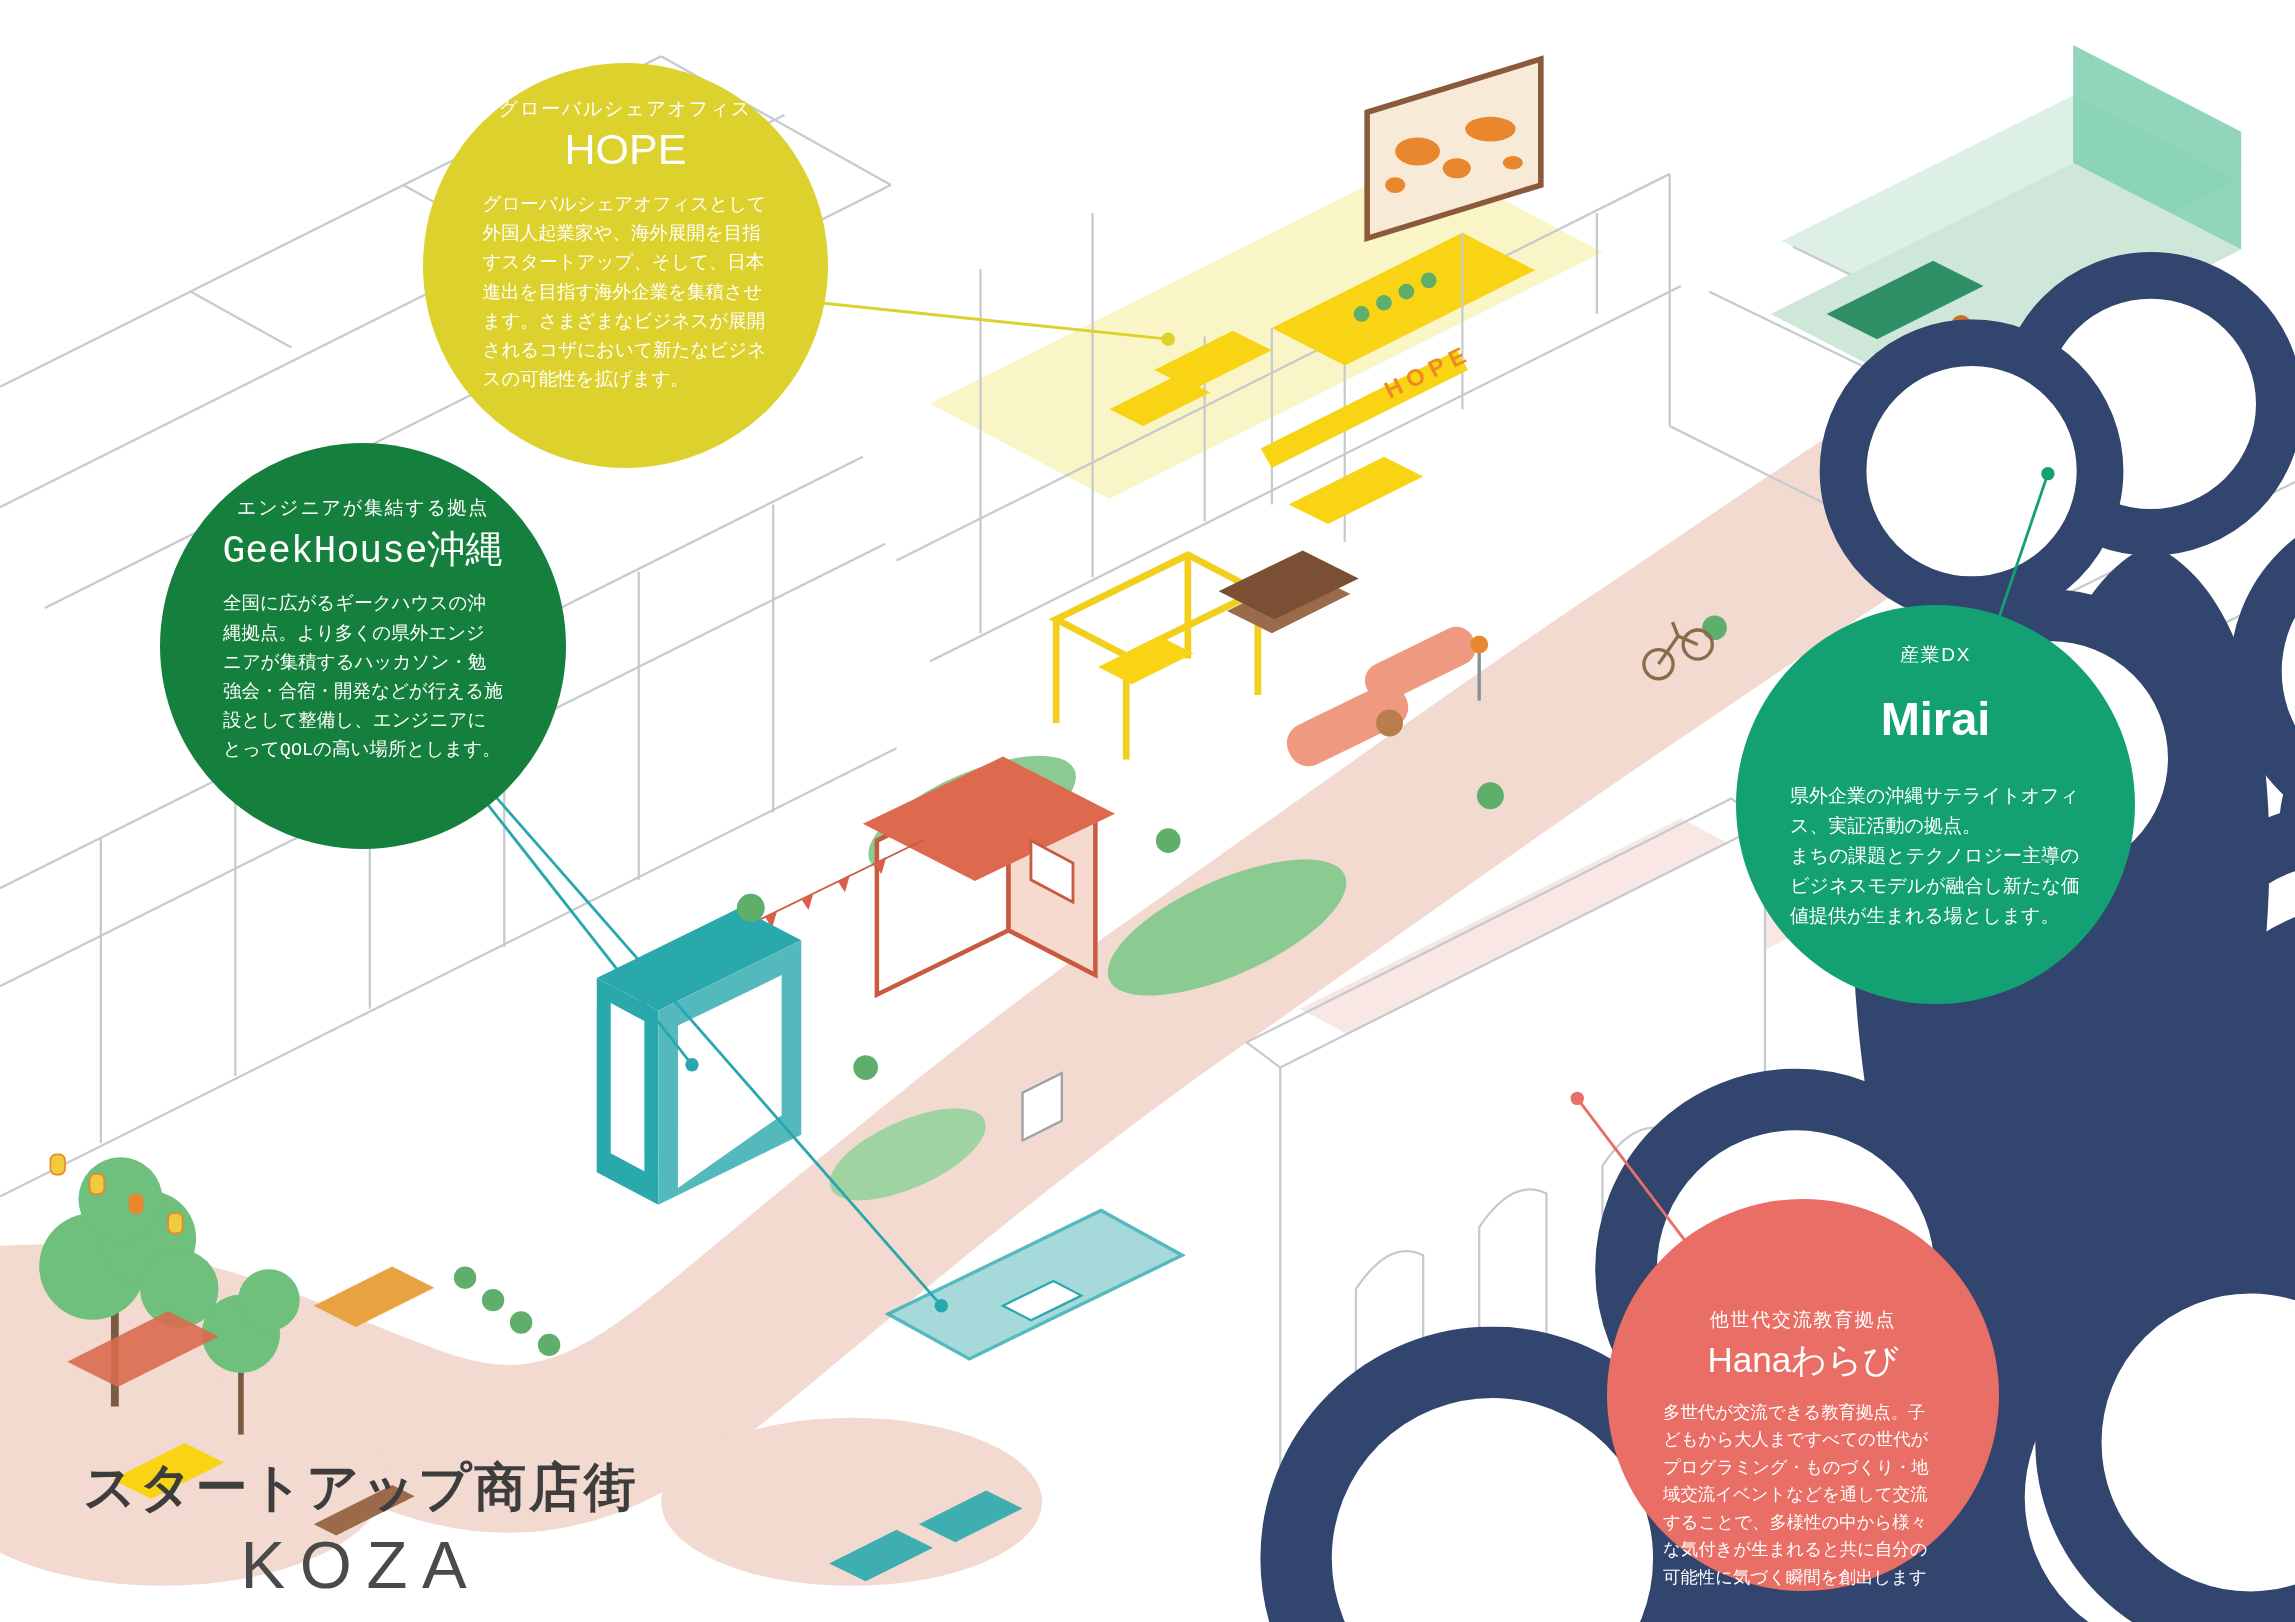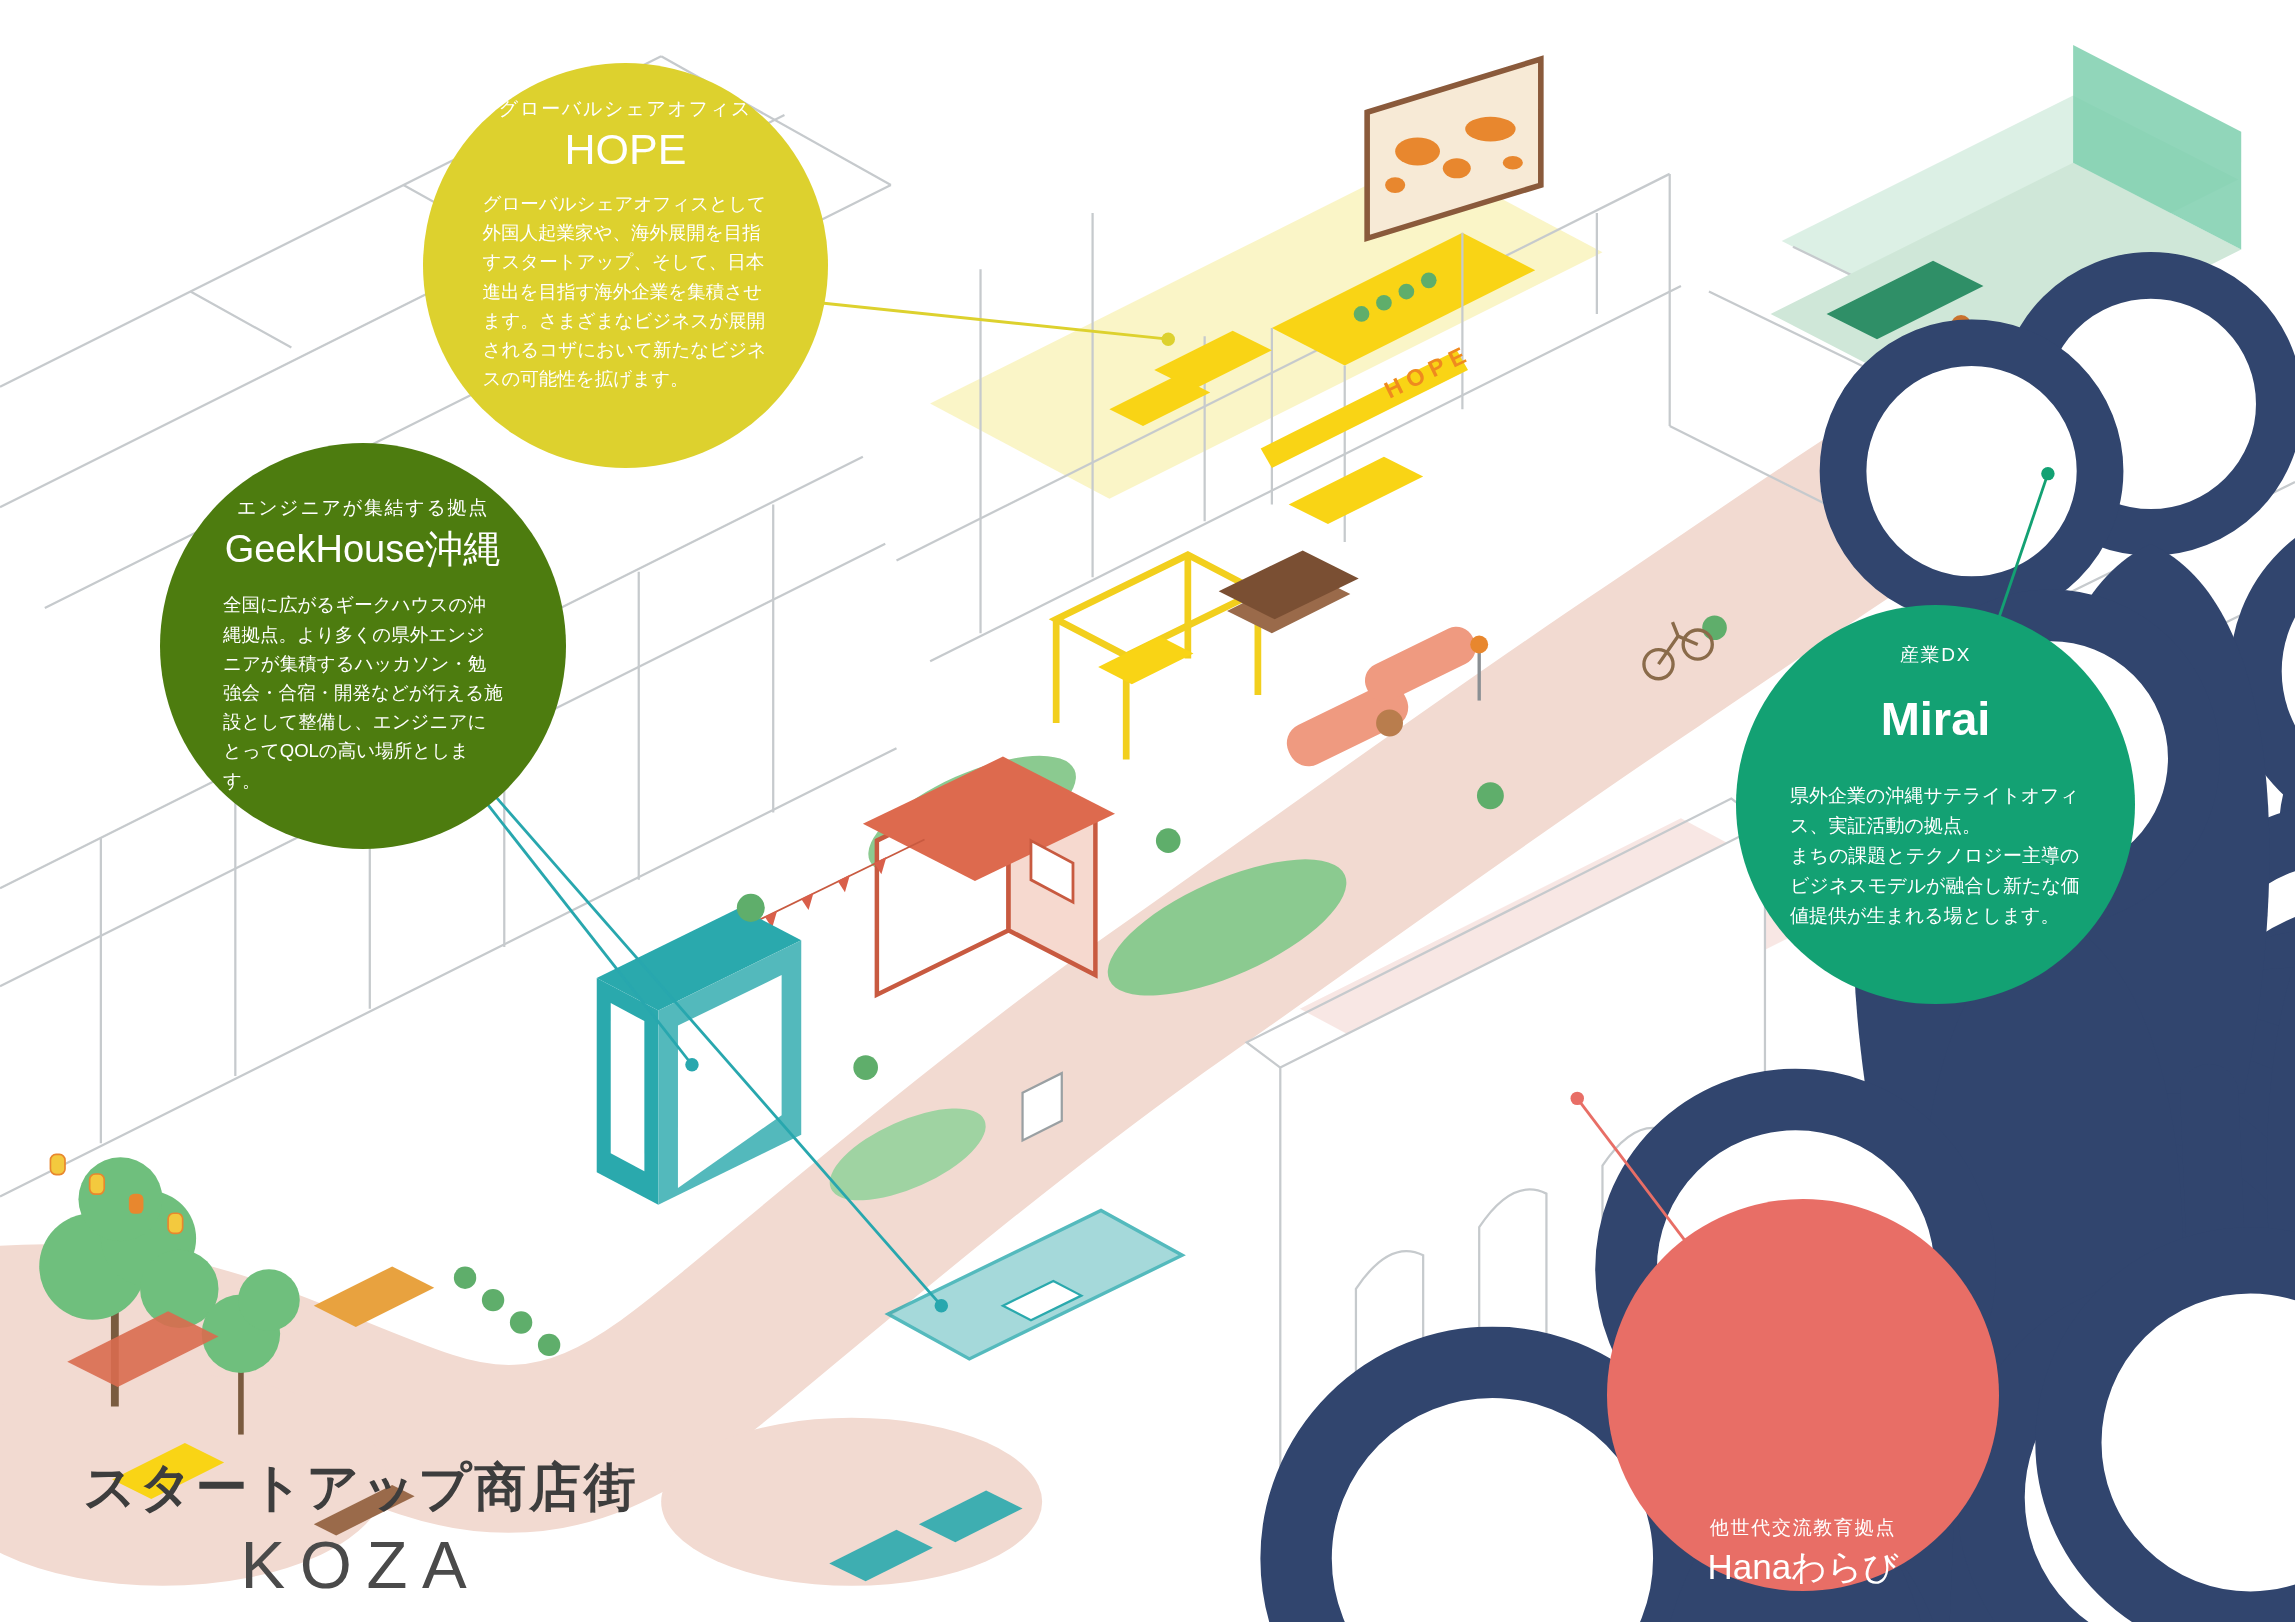--- a/index.html
+++ b/index.html
@@ -272,36 +272,37 @@
       <circle cx="2815" cy="1960" r="12" stroke="none" fill="#e86e66"></circle>
     </g>
   </svg>
 
   <div class="bubble" id="bubble-hope" style="background: rgb(221, 209, 46);">
     <div class="label">グローバルシェアオフィス</div>
     <div class="title">HOPE</div>
     <div class="body">グローバルシェアオフィスとして外国人起業家や、海外展開を目指すスタートアップ、そして、日本進出を目指す海外企業を集積させます。さまざまなビジネスが展開されるコザにおいて新たなビジネスの可能性を拡げます。</div>
   </div>
 
-  <div class="bubble" id="bubble-geekhouse" style="background: #4d7c0f;">
+  <div class="bubble" id="bubble-geekhouse" style="background: #15803d; font-family: Liberation Mono, monospace;">
     <div class="label">エンジニアが集結する拠点</div>
     <div class="title">GeekHouse沖縄</div>
     <div class="body">全国に広がるギークハウスの沖縄拠点。より多くの県外エンジニアが集積するハッカソン・勉強会・合宿・開発などが行える施設として整備し、エンジニアにとってQOLの高い場所とします。</div>
   </div>
 
   <div class="bubble" id="bubble-mirai" style="background: rgb(19, 161, 115);">
     <div class="label">産業DX</div>
     <div class="title">Mirai</div>
     <div class="body">県外企業の沖縄サテライトオフィス、実証活動の拠点。
 まちの課題とテクノロジー主導のビジネスモデルが融合し新たな価値提供が生まれる場とします。</div>
   </div>
 
   <div class="bubble" id="bubble-hana" style="background: rgb(232, 110, 102);">
     <div class="label">他世代交流教育拠点</div>
     <div class="title">Hanaわらび</div>
+    <div class="body">多世代が交流できる教育拠点。子どもから大人まですべての世代がプログラミング・ものづくり・地域交流イベントなどを通して交流することで、多様性の中から様々な気付きが生まれると共に自分の可能性に気づく瞬間を創出します</div>
   </div>
 
   <div class="brand">
     <div class="line1">スタートアップ商店街</div>
     <div class="line2">KOZA</div>
   </div>
 
 </div>
 
 

